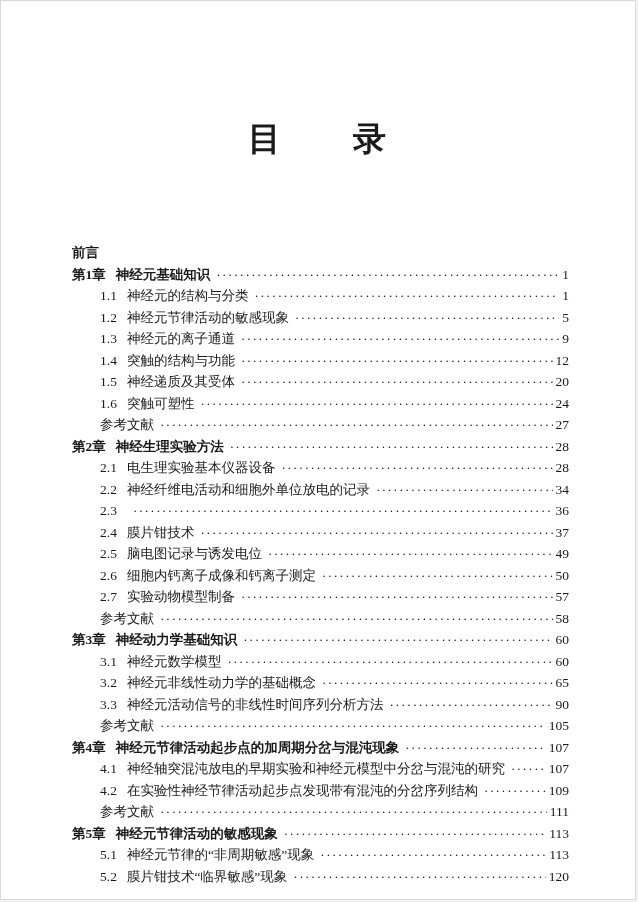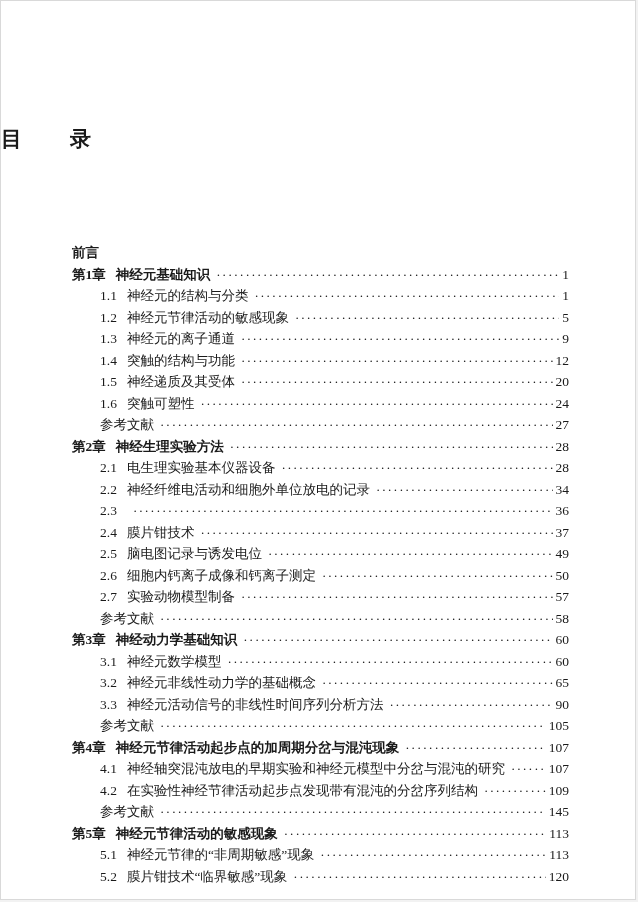--- a/index.html
+++ b/index.html
@@ -12,23 +12,23 @@
   .page{
     position:relative;
     width:636px;height:900px;
     background:#ffffff;
     border:1px solid #d9d9d9;
     box-sizing:border-box;
     overflow:hidden;
   }
   .doc-title{
     position:absolute;
-    top:124px;left:0;right:0;
-    text-align:left;
-    font-size:21px;
+    top:116px;left:0;right:0;
+    text-align:center;
+    font-size:33px;
     font-weight:bold;
     letter-spacing:2px;
     white-space:pre;
   }
   .toc{
     position:absolute;
     top:213px;
     left:71px;
     right:66px;
     margin-top:28px;
@@ -245,21 +245,21 @@
     <span class="num">4.2</span>
     <span class="ttl">在实验性神经节律活动起步点发现带有混沌的分岔序列结构</span>
     <span class="leader">····························································································································································································································</span>
     <span class="pageno">109</span>
   </div>
 
   <div class="toc-row indent">
 
     <span class="ttl">参考文献</span>
     <span class="leader">····························································································································································································································</span>
-    <span class="pageno">145</span>
+    <span class="pageno">111</span>
   </div>
 
   <div class="toc-row bold">
     <span class="num">第5章</span>
     <span class="ttl">神经元节律活动的敏感现象</span>
     <span class="leader">····························································································································································································································</span>
     <span class="pageno">113</span>
   </div>
 
   <div class="toc-row indent">

